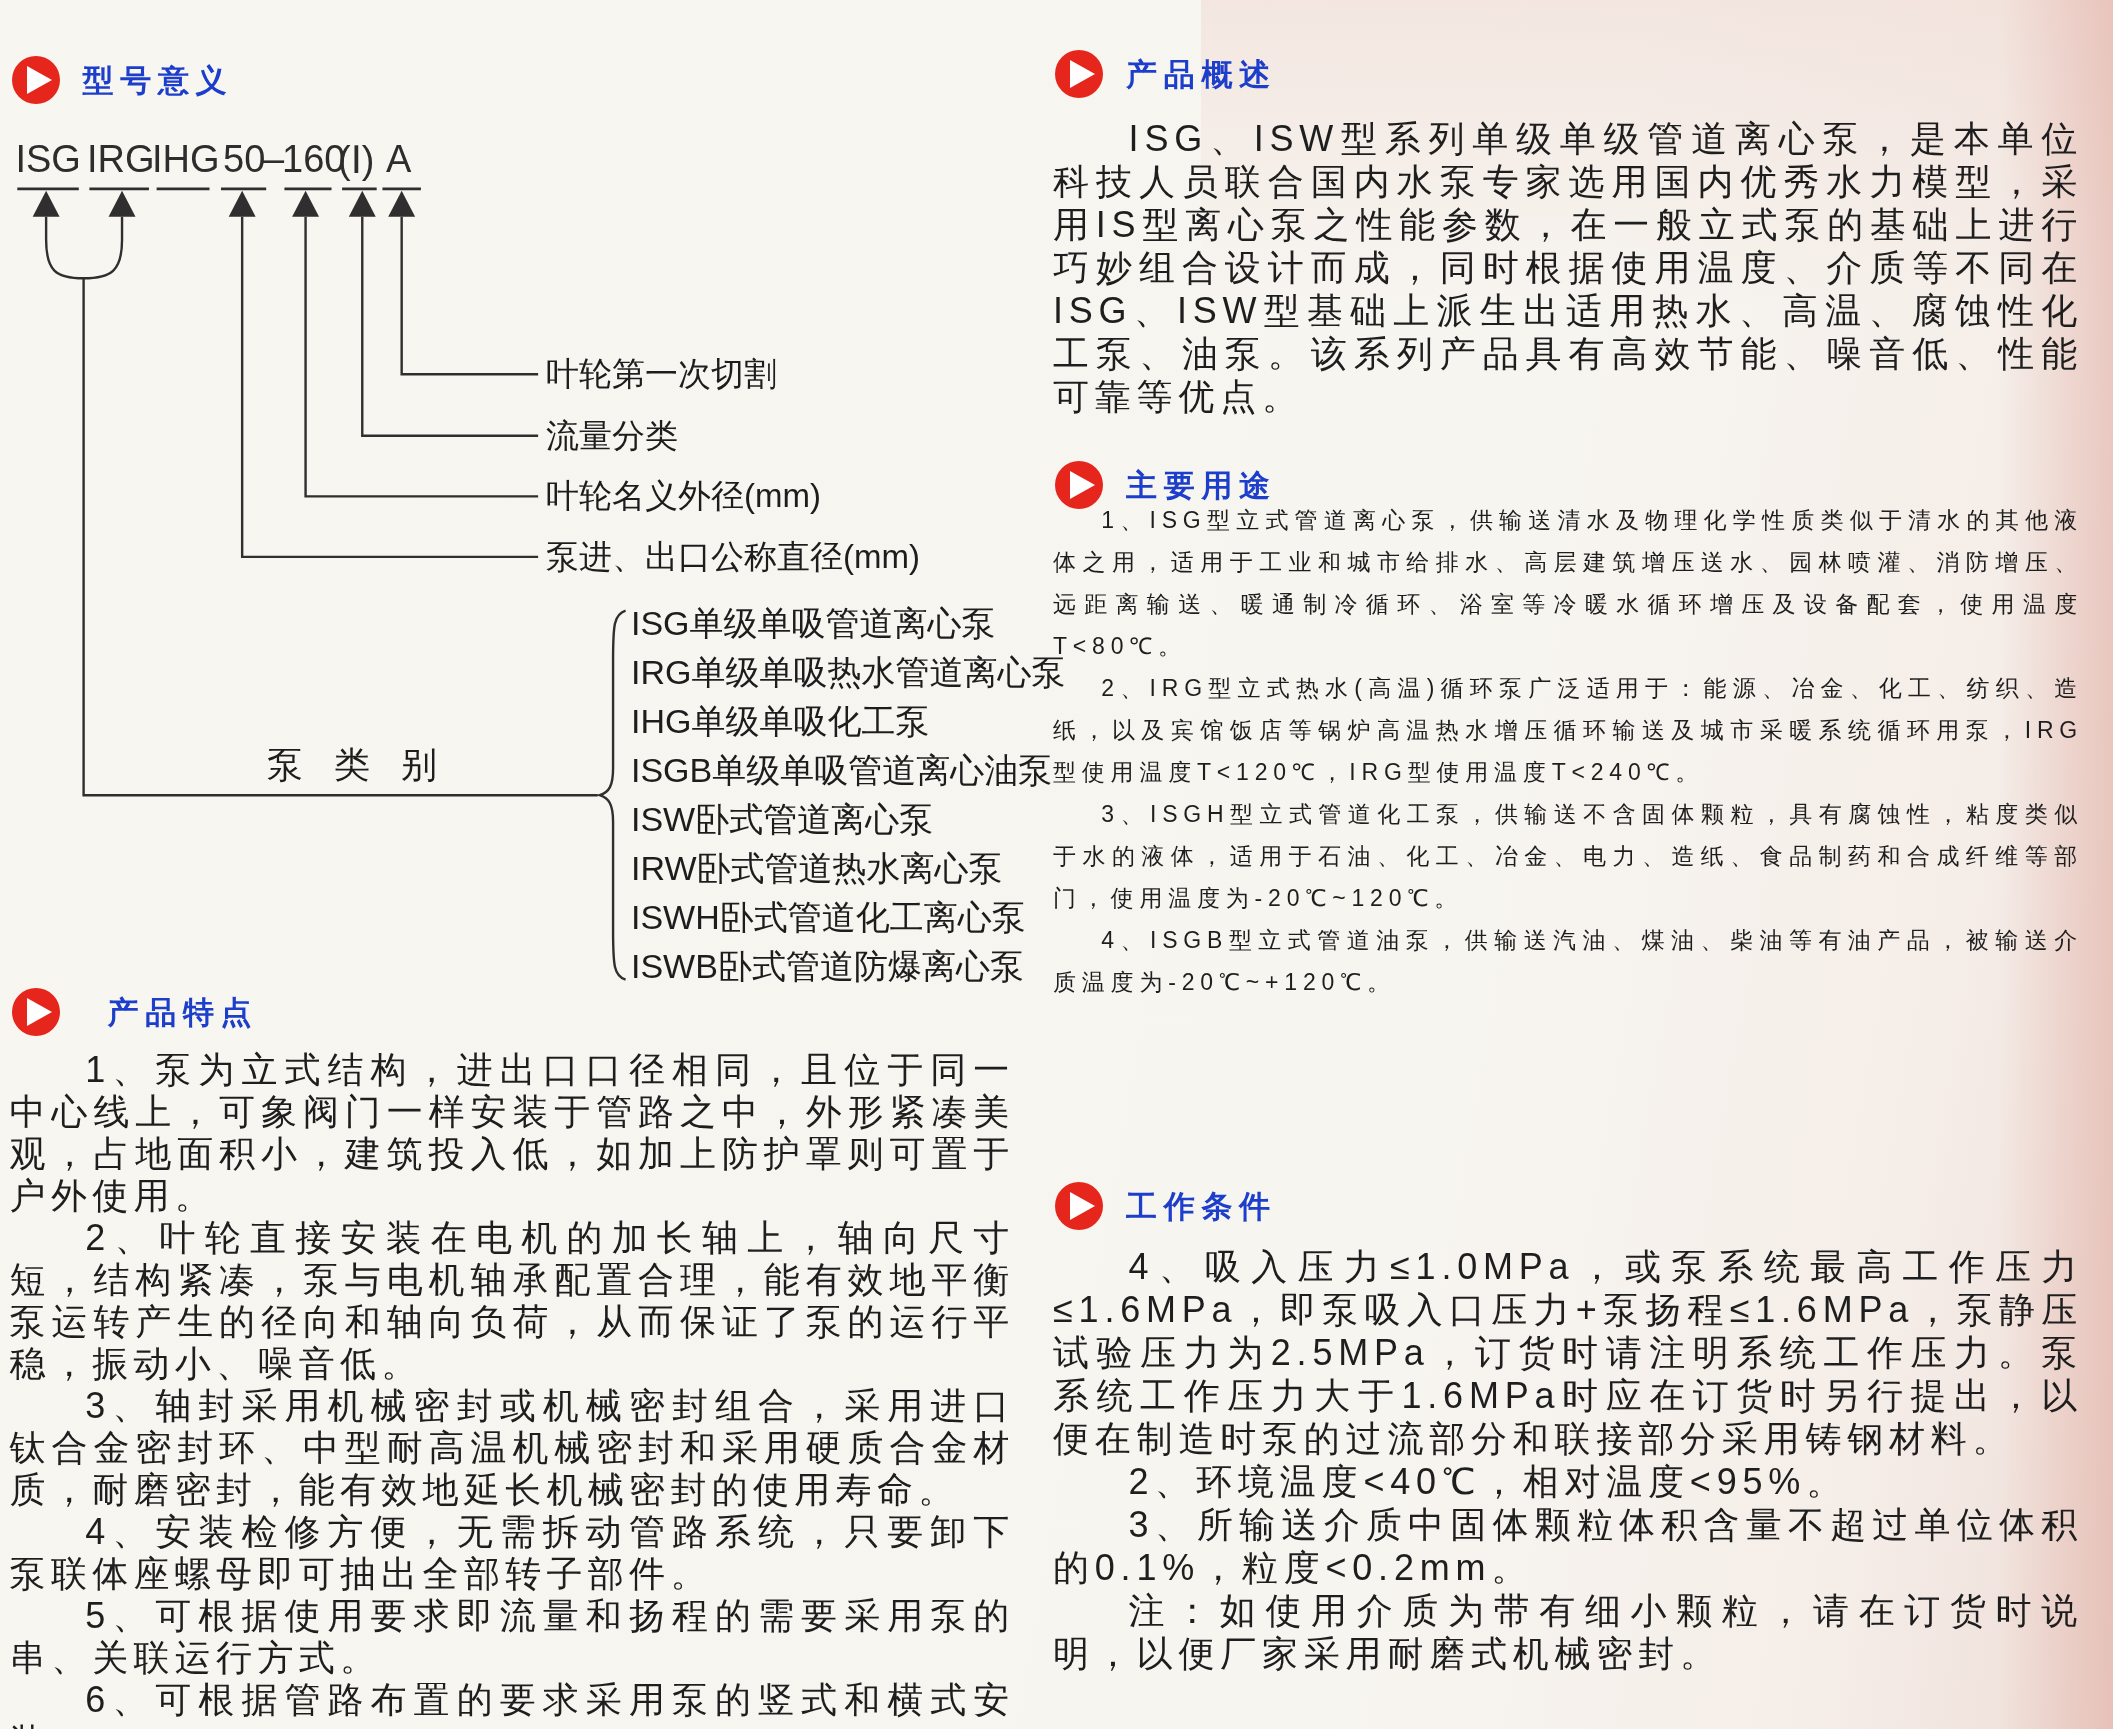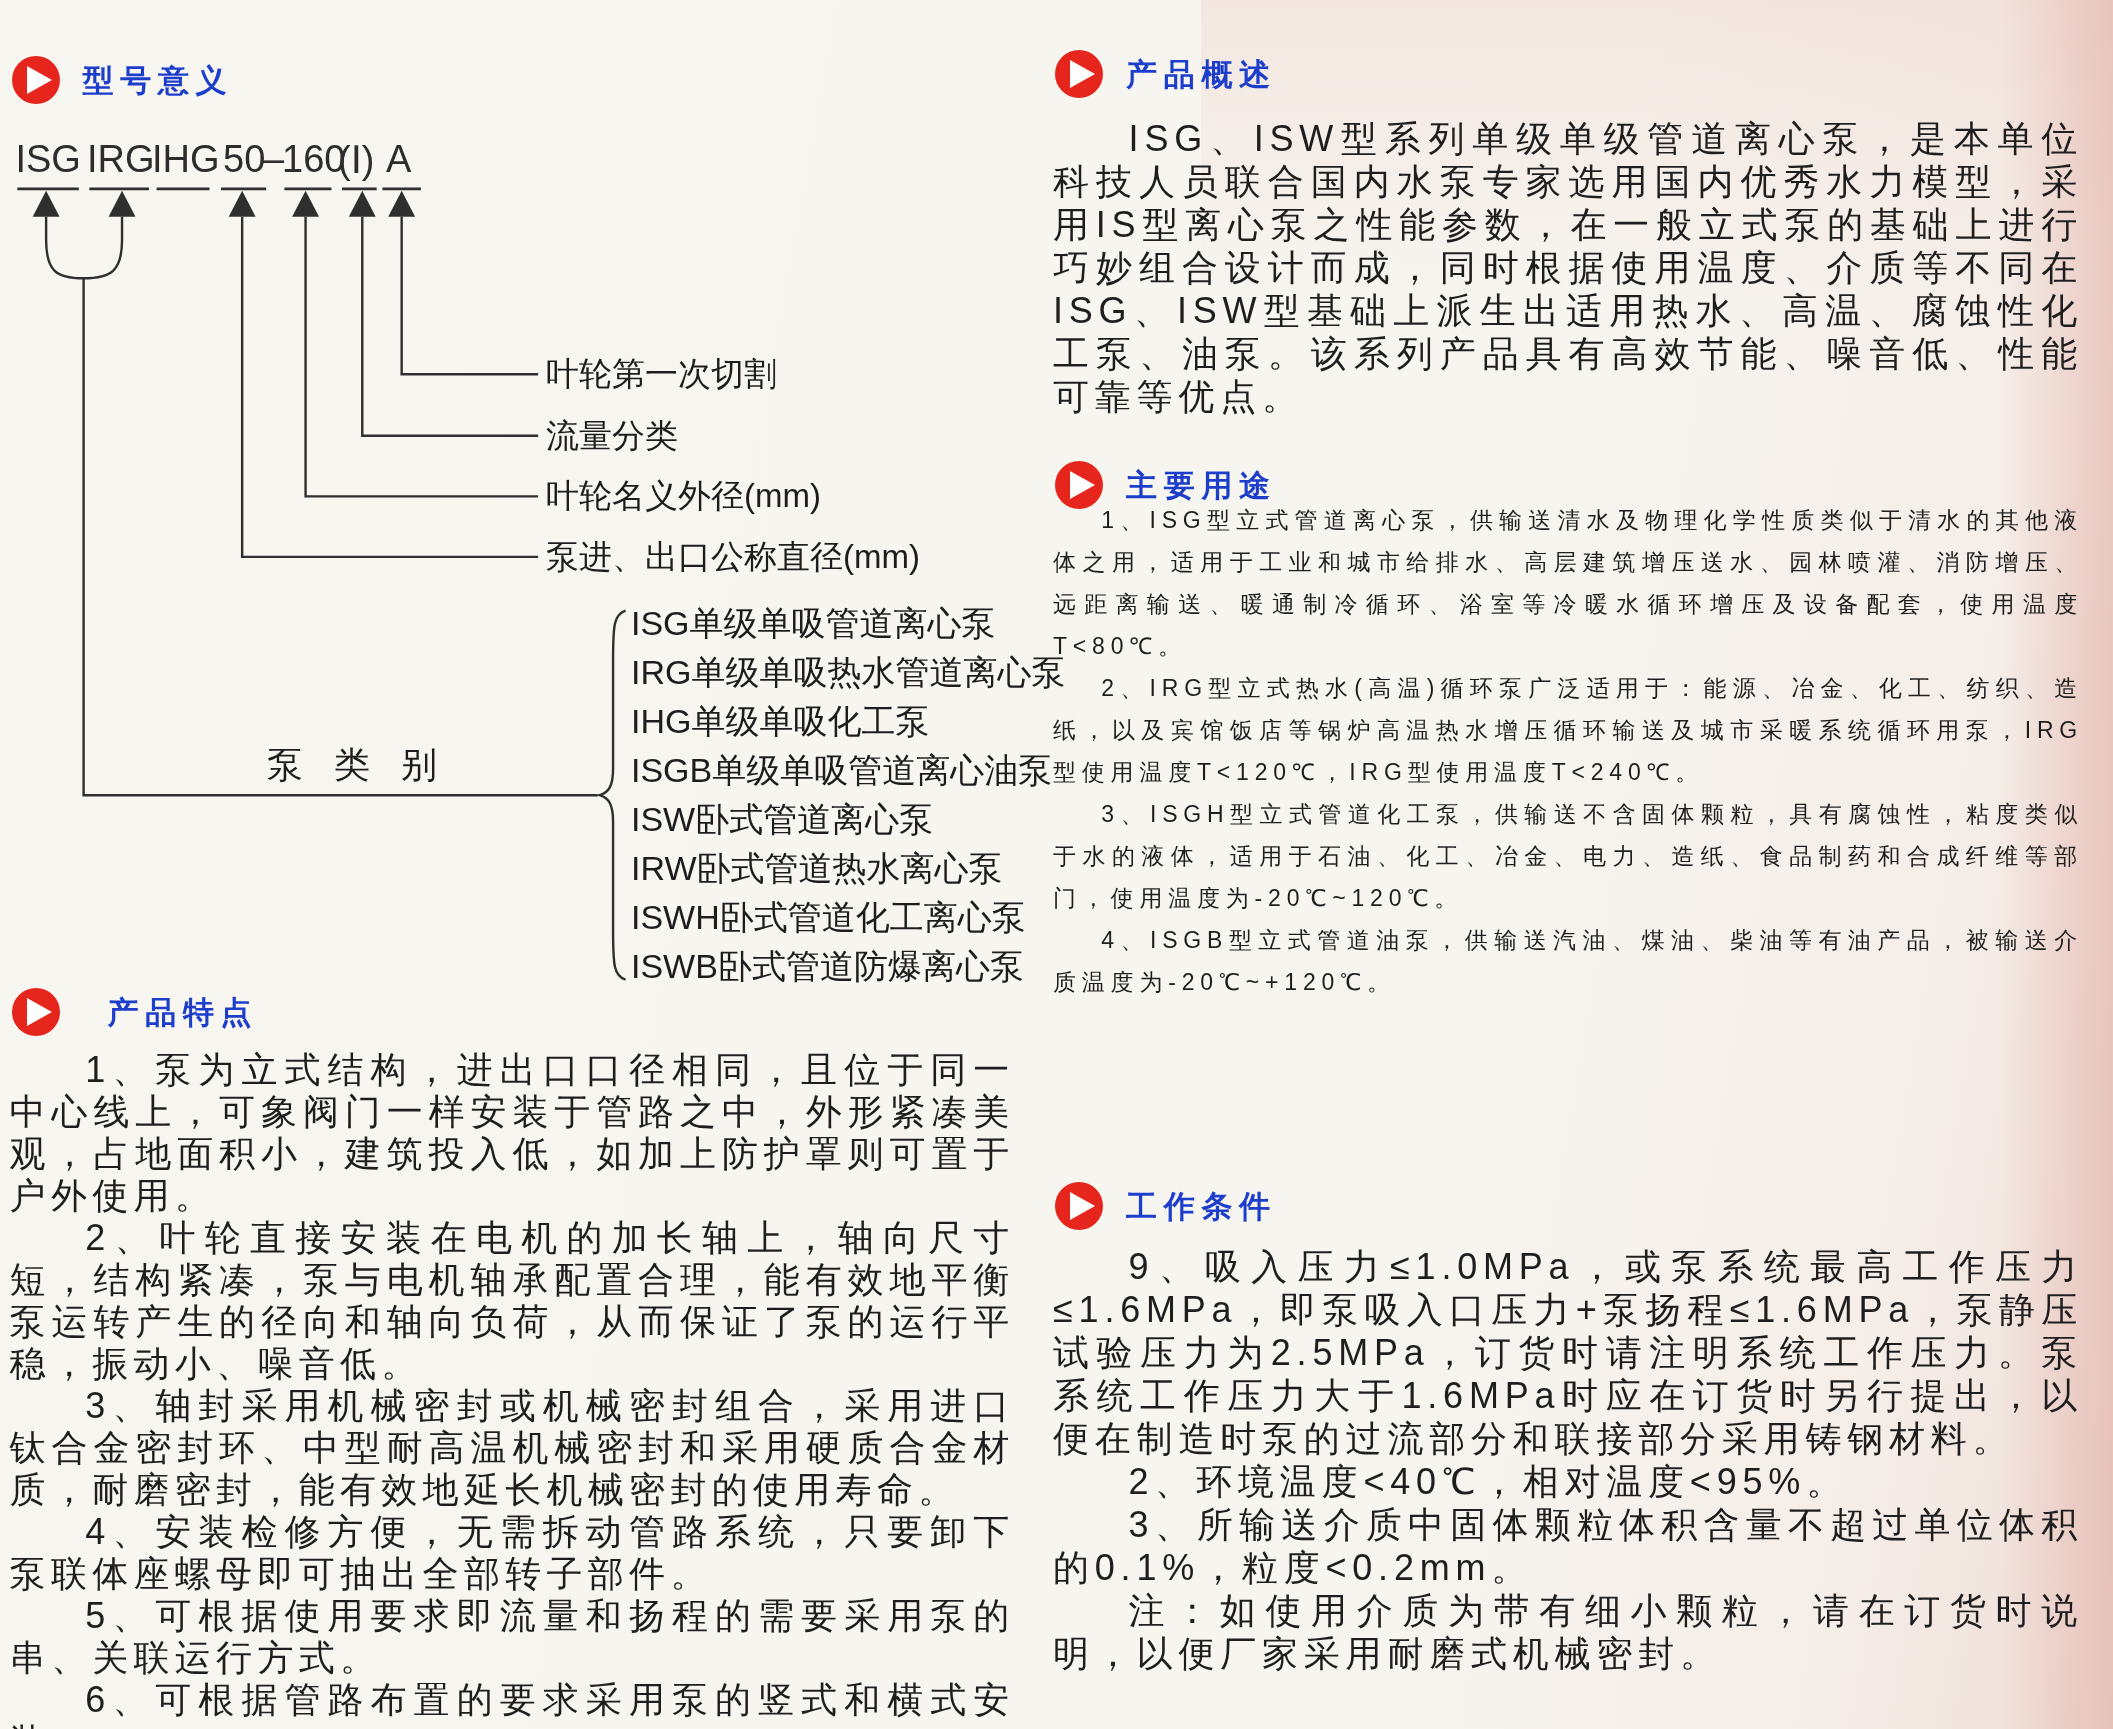--- a/index.html
+++ b/index.html
@@ -142,19 +142,19 @@
     <p>4、ISGB型立式管道油泵，供输送汽油、煤油、柴油等有油产品，被输送介质温度为-20℃~+120℃。</p>
   </div>
 
   <div class="sec-header" style="left:1055px;top:1182px;">
     <span class="bullet">
         <span class="tri"></span>
       </span>
     <h2 class="sec-title">工作条件</h2>
   </div>
   <div class="paras" id="p-conditions">
-    <p>9、吸入压力≤1.0MPa，或泵系统最高工作压力≤1.6MPa，即泵吸入口压力+泵扬程≤1.6MPa，泵静压试验压力为2.5MPa，订货时请注明系统工作压力。泵系统工作压力大于1.6MPa时应在订货时另行提出，以便在制造时泵的过流部分和联接部分采用铸钢材料。</p>
+    <p>4、吸入压力≤1.0MPa，或泵系统最高工作压力≤1.6MPa，即泵吸入口压力+泵扬程≤1.6MPa，泵静压试验压力为2.5MPa，订货时请注明系统工作压力。泵系统工作压力大于1.6MPa时应在订货时另行提出，以便在制造时泵的过流部分和联接部分采用铸钢材料。</p>
     <p>2、环境温度&lt;40℃，相对温度&lt;95%。</p>
     <p>3、所输送介质中固体颗粒体积含量不超过单位体积的0.1%，粒度&lt;0.2mm。</p>
     <p>注：如使用介质为带有细小颗粒，请在订货时说明，以便厂家采用耐磨式机械密封。</p>
   </div>
 </div>
 
 
 </body></html>

